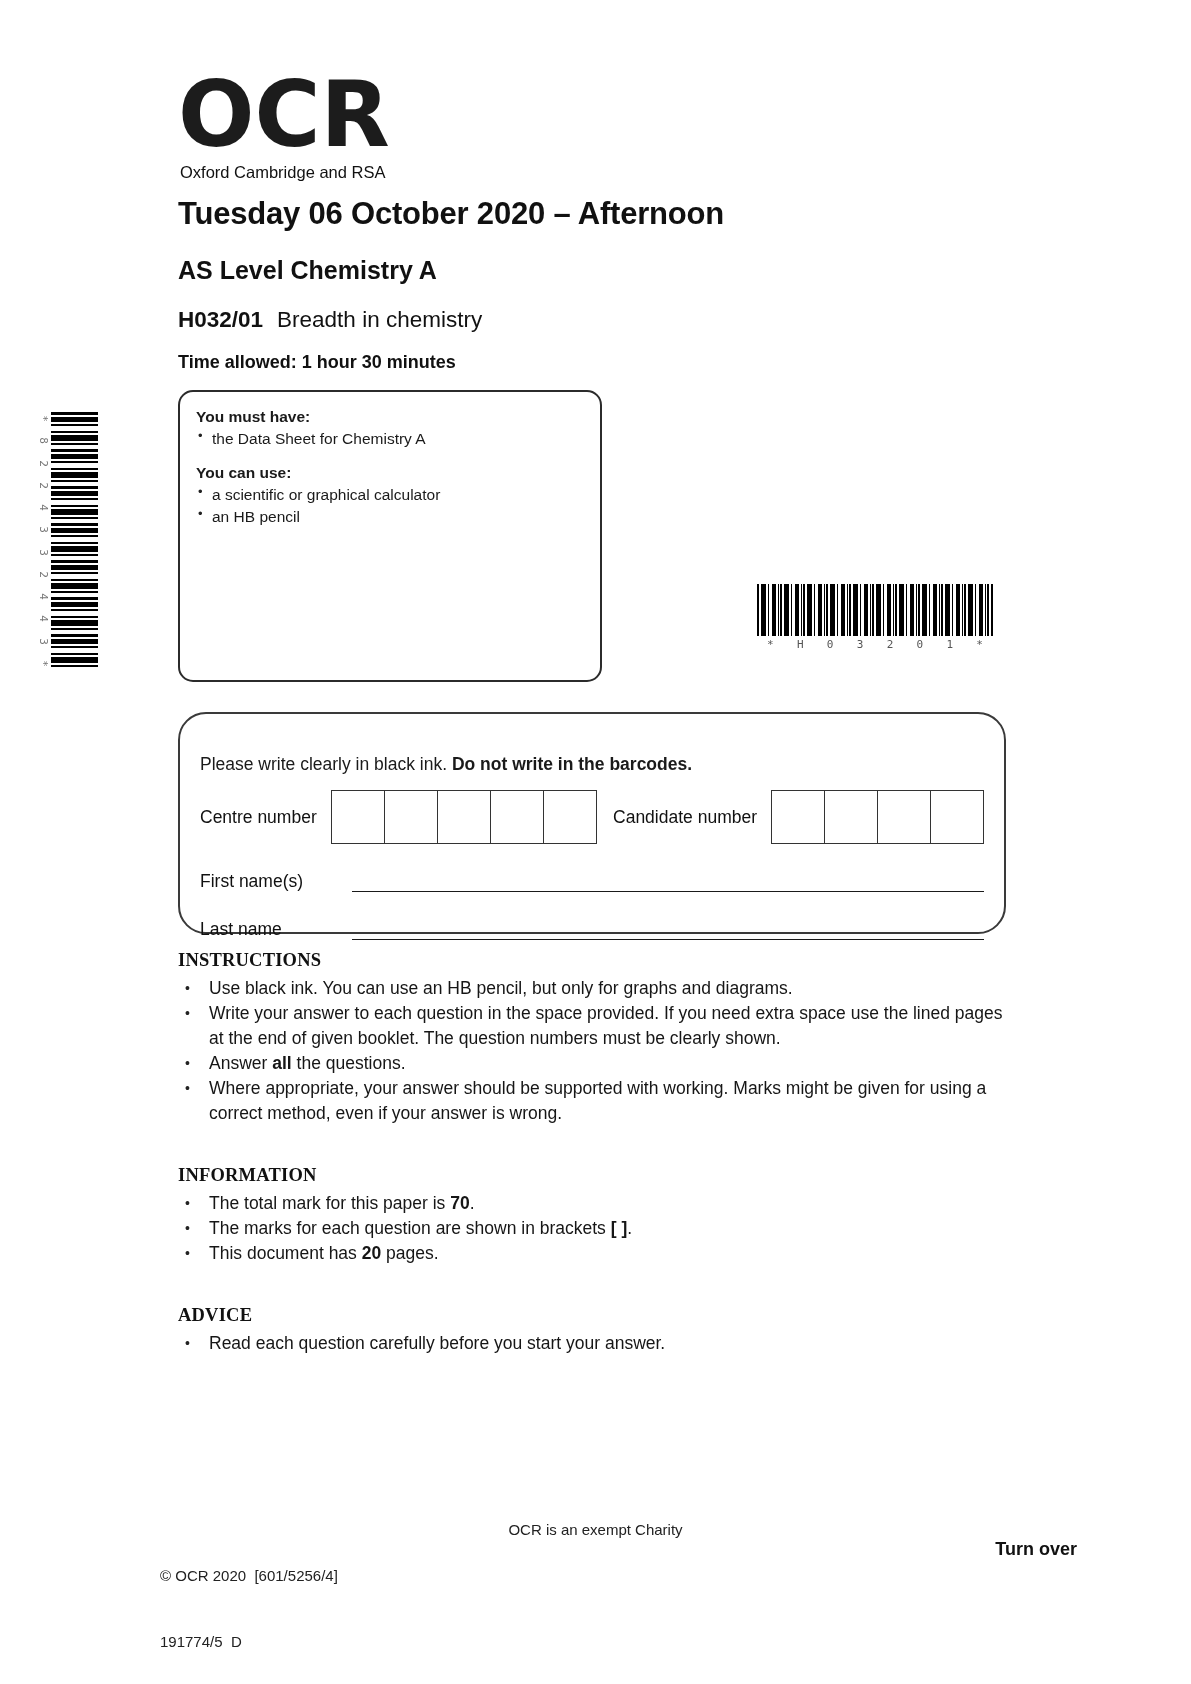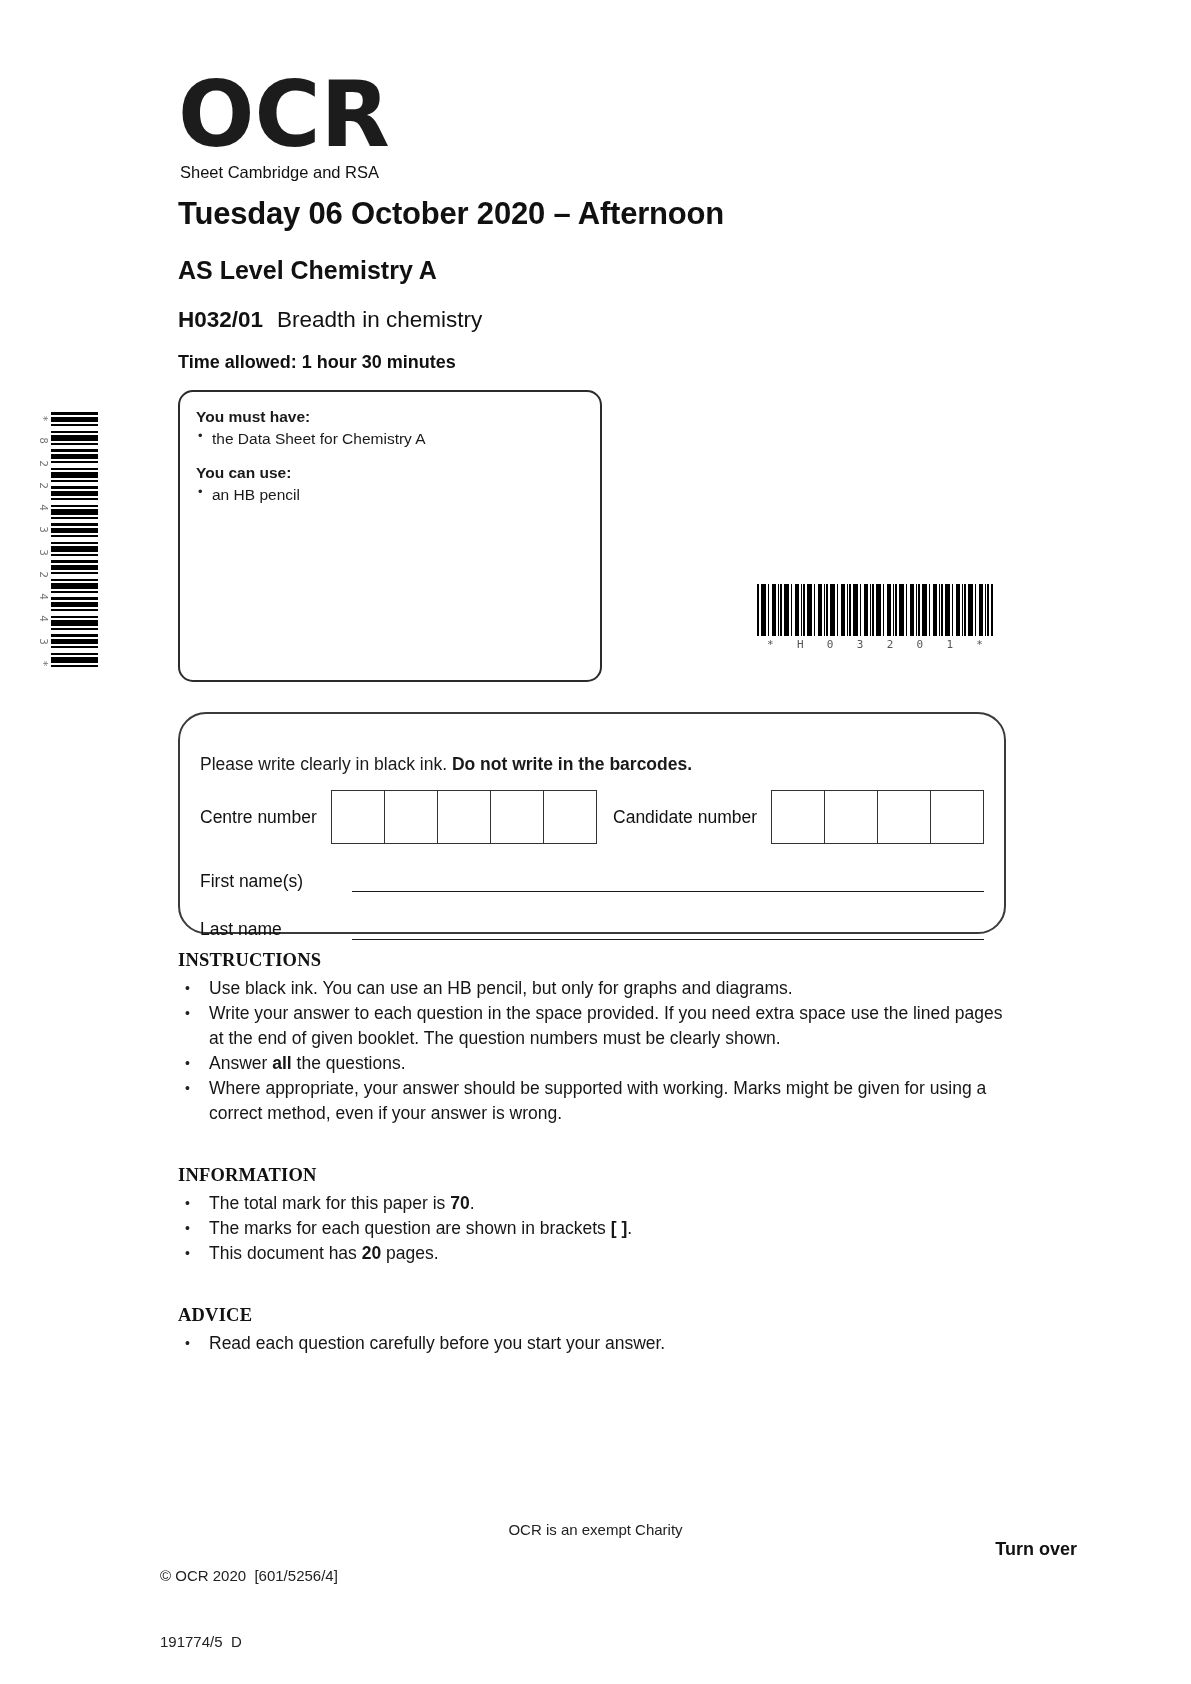--- a/index.html
+++ b/index.html
@@ -76,37 +76,38 @@
   .footer-center{position:absolute;left:50%;transform:translateX(-50%);top:1521px;font-size:15px;color:#222;}
   .footer-right{position:absolute;right:114px;top:1539px;font-size:18px;font-weight:bold;color:#111;}
 </style>
 </head>
 <body>
 
 <div class="page">
 
   <div class="logo">
     <div class="logo-ocr">OCR</div>
-    <div class="logo-sub">Sheet Cambridge and RSA</div>
+    <div class="logo-sub">Oxford Cambridge and RSA</div>
   </div>
 
   <div class="title">Tuesday 06 October 2020 – Afternoon</div>
   <div class="subtitle">AS Level Chemistry A</div>
   <div class="paper-line">
     <span class="code">H032/01</span><span>Breadth in chemistry</span>
   </div>
   <div class="time">Time allowed: 1 hour 30 minutes</div>
 
   <div class="req-box">
     <div class="req-head">You must have:</div>
     <ul class="req-list">
       <li>the Data Sheet for Chemistry A</li>
     </ul>
     <div class="req-head">You can use:</div>
     <ul class="req-list">
+      <li>a scientific or graphical calculator</li>
       <li>an HB pencil</li>
     </ul>
   </div>
 
   <div class="vbc">
     <div class="vbc-chars">
         <span>*</span>
         <span>8</span>
         <span>2</span>
         <span>2</span>

